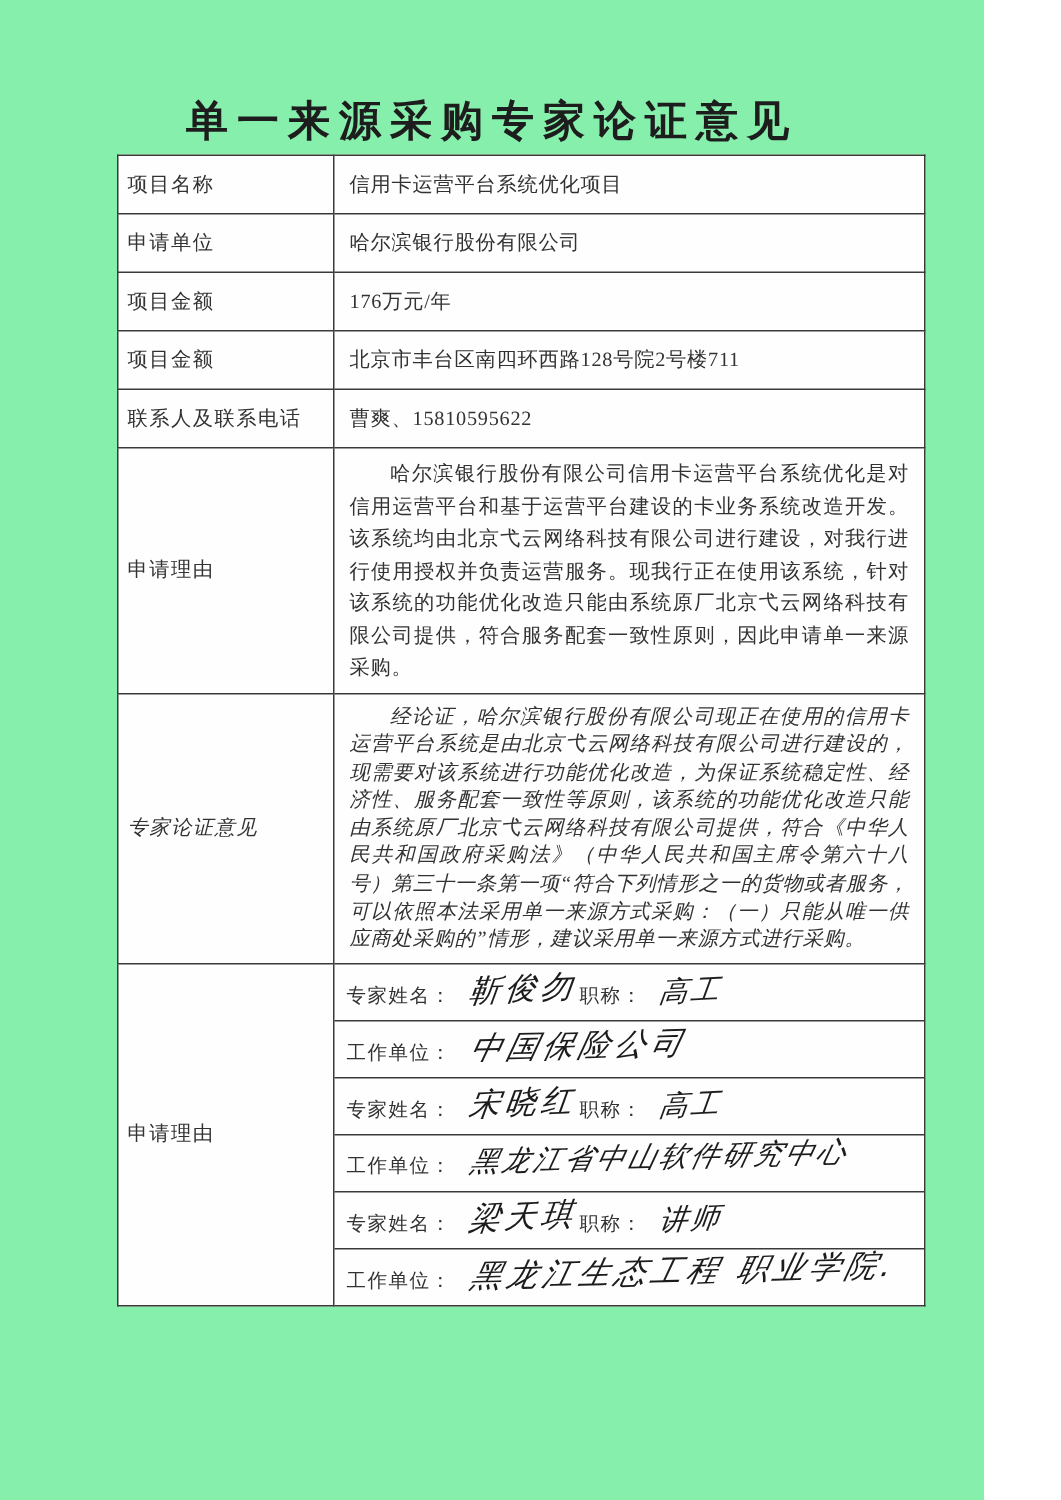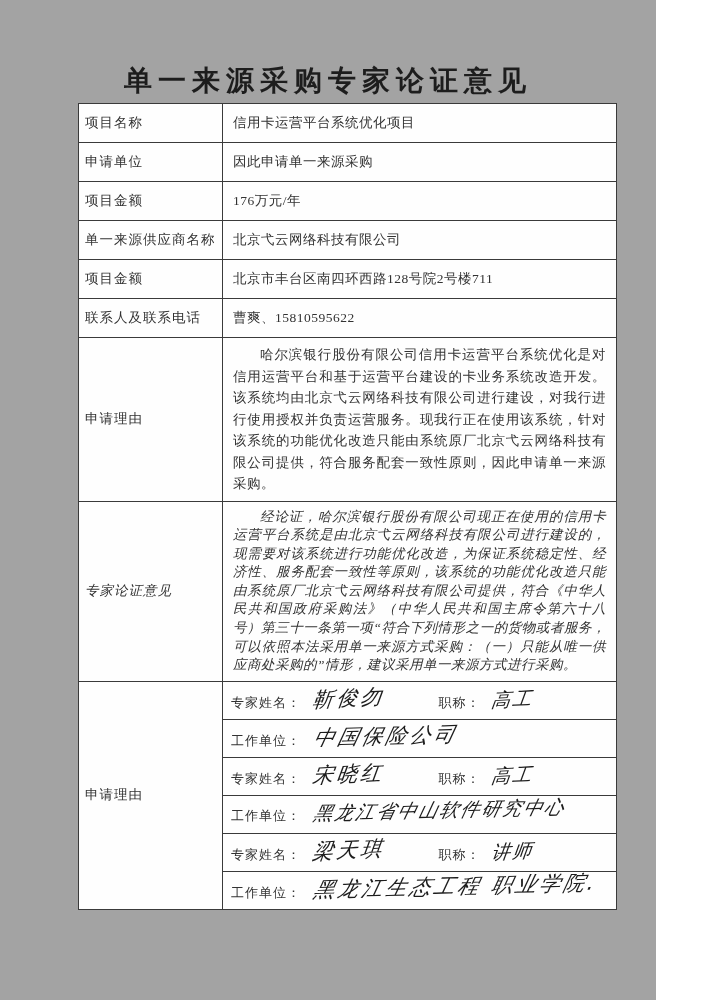--- a/index.html
+++ b/index.html
@@ -4,21 +4,21 @@
 <style>
   html, body {
     margin: 0;
     padding: 0;
     background: #ffffff;
   }
   .page {
     position: relative;
     width: 656px;
     height: 1000px;
-    background: #a3a3a3;
+    background: #86efac;
     overflow: hidden;
     font-family: "Liberation Serif", "DejaVu Serif", serif;
     color: #2b2b2b;
   }
   .doc-title {
     margin: 0;
     padding-top: 62px;
     text-align: center;
     font-size: 28px;
     font-weight: bold;
@@ -78,21 +78,21 @@
     height: 33px;
     white-space: nowrap;
     overflow: hidden;
   }
   table.sig-table tr:last-child td { border-bottom: none; }
   .plabel {
     font-size: 13px;
     color: #323232;
     letter-spacing: 1px;
   }
-  .plabel.title-label { margin-left: 52px; }
+  .plabel.title-label { }
   .hand {
     display: inline-block;
     font-family: "DejaVu Sans", sans-serif;
     font-style: italic;
     font-size: 19px;
     color: #1c1c1c;
     transform: rotate(-3deg) skewX(-10deg);
     transform-origin: left bottom;
     margin-left: 10px;
     letter-spacing: 2px;
@@ -112,29 +112,25 @@
   <h1 class="doc-title">单一来源采购专家论证意见</h1>
 
   <table class="doc-table">
     <tbody>
       <tr class="simple-row">
         <td class="lbl">项目名称</td>
         <td class="val">信用卡运营平台系统优化项目</td>
       </tr>
       <tr class="simple-row">
         <td class="lbl">申请单位</td>
-        <td class="val">因此申请单一来源采购</td>
+        <td class="val">哈尔滨银行股份有限公司</td>
       </tr>
       <tr class="simple-row">
         <td class="lbl">项目金额</td>
         <td class="val">176万元/年</td>
-      </tr>
-      <tr class="simple-row">
-        <td class="lbl">单一来源供应商名称</td>
-        <td class="val">北京弋云网络科技有限公司</td>
       </tr>
       <tr class="simple-row">
         <td class="lbl">项目金额</td>
         <td class="val">北京市丰台区南四环西路128号院2号楼711</td>
       </tr>
       <tr class="simple-row">
         <td class="lbl">联系人及联系电话</td>
         <td class="val">曹爽、15810595622</td>
       </tr>
 

